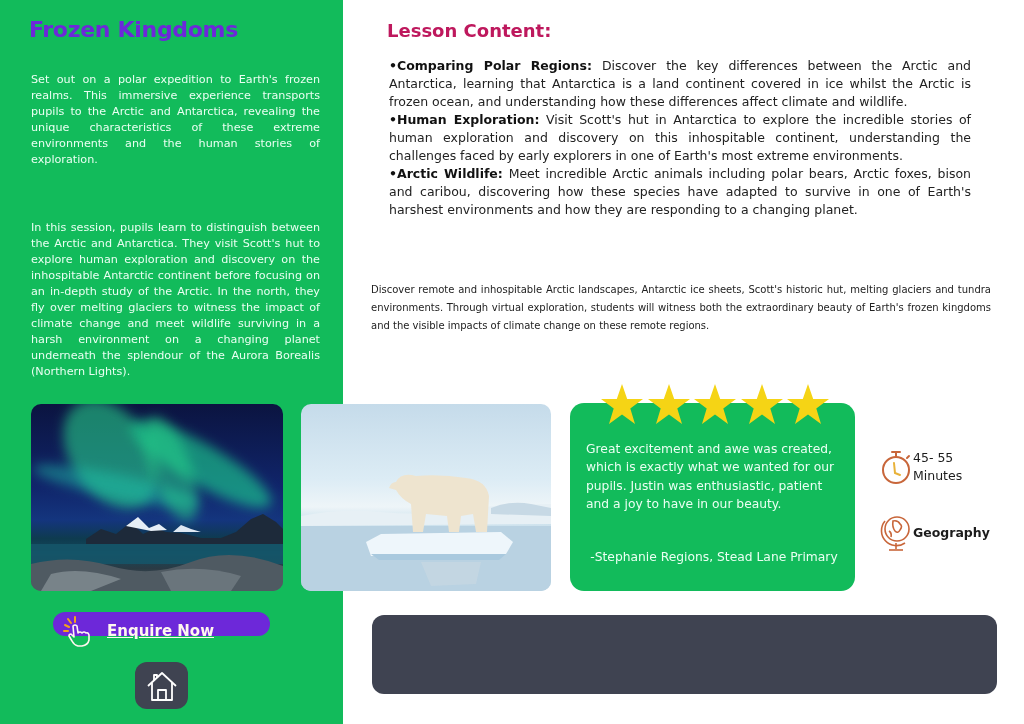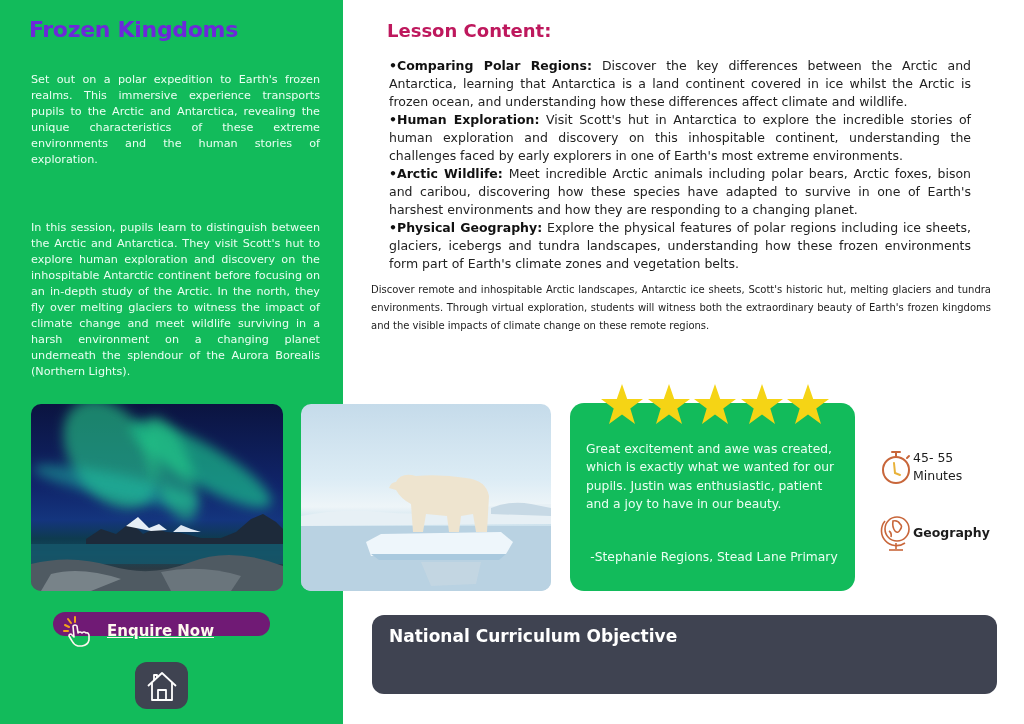--- a/index.html
+++ b/index.html
@@ -32,21 +32,21 @@
   .lesson-title { position: absolute; left: 371px; top: 20px; font-weight: bold; font-size: 18px; color: #be185d; margin-left: 16px; }
   .bullets { position: absolute; left: 389px; top: 57px; width: 582px; font-size: 12.5px; line-height: 18px; color: #222; text-align: justify; }
   .bullets p b { color: #111; }
   .summary { position: absolute; left: 371px; top: 281px; width: 620px; font-size: 10px; line-height: 18px; color: #222; text-align: justify; font-weight: 500; }
 
   .curriculum { position: absolute; left: 372px; top: 615px; width: 625px; height: 79px; background: #3f4351; border-radius: 12px; color: #ffffff; }
   .curriculum .c-title { position: absolute; left: 17px; top: 11px; font-weight: bold; font-size: 17px; }
   .curriculum ul { position: absolute; left: 38px; top: 39px; width: 560px; font-weight: bold; font-size: 11.3px; line-height: 14px; list-style: none; }
   .curriculum li::before { content: "•"; position: absolute; left: -12px; }
 
-  .enquire { position: absolute; left: 53px; top: 612px; width: 217px; height: 24px; border-radius: 20px; background: #701a75; display: flex; align-items: center; cursor: pointer; }
+  .enquire { position: absolute; left: 53px; top: 612px; width: 217px; height: 24px; border-radius: 20px; background: #6d28d9; display: flex; align-items: center; cursor: pointer; }
   .enquire .hand { position: absolute; left: 7px; top: 4px; width: 34px; height: 32px; }
   .enquire .label { position: absolute; left: 54px; top: 10px; color: #fff7ef; font-weight: bold; font-size: 15px; text-decoration: underline; }
 
   .home-btn { position: absolute; left: 135px; top: 662px; width: 53px; height: 47px; border-radius: 12px; background: #3f4351; display: flex; align-items: center; justify-content: center; cursor: pointer; }
 </style>
 </head>
 <body>
 
 <div class="left-panel"></div>
 <h1 class="brand-title">Frozen Kingdoms</h1>
@@ -79,21 +79,20 @@
     <path d="M95,78 Q100,68 115,72 Q140,70 165,74 Q185,76 188,92 L186,128 L175,128 L172,110 L160,112 L158,128 L148,128 L146,112 L125,110 L122,128 L112,128 L110,100 Q100,95 95,86 L88,84 Q90,78 95,78Z" fill="#eee4cf"></path>
     <path d="M120,158 L180,158 L175,180 L130,182Z" fill="#c9d9e3" opacity="0.6"></path>
   </svg>
 </div>
 
 <h2 class="lesson-title">Lesson Content:</h2>
 <div class="bullets">
   <p><b>•Comparing Polar Regions:</b><span> Discover the key differences between the Arctic and Antarctica, learning that Antarctica is a land continent covered in ice whilst the Arctic is frozen ocean, and understanding how these differences affect climate and wildlife.</span></p>
   <p><b>•Human Exploration:</b><span> Visit Scott's hut in Antarctica to explore the incredible stories of human exploration and discovery on this inhospitable continent, understanding the challenges faced by early explorers in one of Earth's most extreme environments.</span></p>
   <p><b>•Arctic Wildlife:</b><span> Meet incredible Arctic animals including polar bears, Arctic foxes, bison and caribou, discovering how these species have adapted to survive in one of Earth's harshest environments and how they are responding to a changing planet.</span></p>
-  <p><b>•Physical Geography:</b><span> Explore the physical features of polar regions including ice sheets, glaciers, icebergs and tundra landscapes, understanding how these frozen environments form part of Earth's climate zones and vegetation belts.</span></p>
 </div>
 <p class="summary">Discover remote and inhospitable Arctic landscapes, Antarctic ice sheets, Scott's historic hut, melting glaciers and tundra environments. Through virtual exploration, students will witness both the extraordinary beauty of Earth's frozen kingdoms and the visible impacts of climate change on these remote regions.</p>
 
 <div class="card"></div>
 <div class="stars">
   <svg class="star" viewBox="0 0 44 42">
       <polygon points="22,1 27.2,16 43,16 30.3,25.5 35,41 22,31.6 9,41 13.7,25.5 1,16 16.8,16" fill="#f5d415"></polygon>
     </svg>
   <svg class="star" viewBox="0 0 44 42">
       <polygon points="22,1 27.2,16 43,16 30.3,25.5 35,41 22,31.6 9,41 13.7,25.5 1,16 16.8,16" fill="#f5d415"></polygon>
@@ -134,21 +133,20 @@
       <line x1="17" y1="31" x2="17" y2="37"></line>
       <line x1="10" y1="38" x2="24" y2="38"></line>
       <path d="M14,9 Q19,8 21,12 Q24,14 21,18 Q19,22 16,19 Q13,15 14,9Z"></path>
       <path d="M10,19 Q13,21 12,25"></path>
     </g>
   </svg>
   <div class="meta-text">Geography</div>
 </div>
 
 <div class="curriculum">
-  <h3 class="c-title">National Curriculum Objective</h3>
 </div>
 
 <a class="enquire">
   <svg class="hand" viewBox="0 0 34 32">
     <g stroke="#f4a21c" stroke-width="2" stroke-linecap="round">
       <line x1="5" y1="9" x2="9" y2="11"></line>
       <line x1="8" y1="3" x2="11" y2="7"></line>
       <line x1="15" y1="1" x2="15" y2="6"></line>
       <line x1="4" y1="15" x2="8" y2="15"></line>
     </g>

